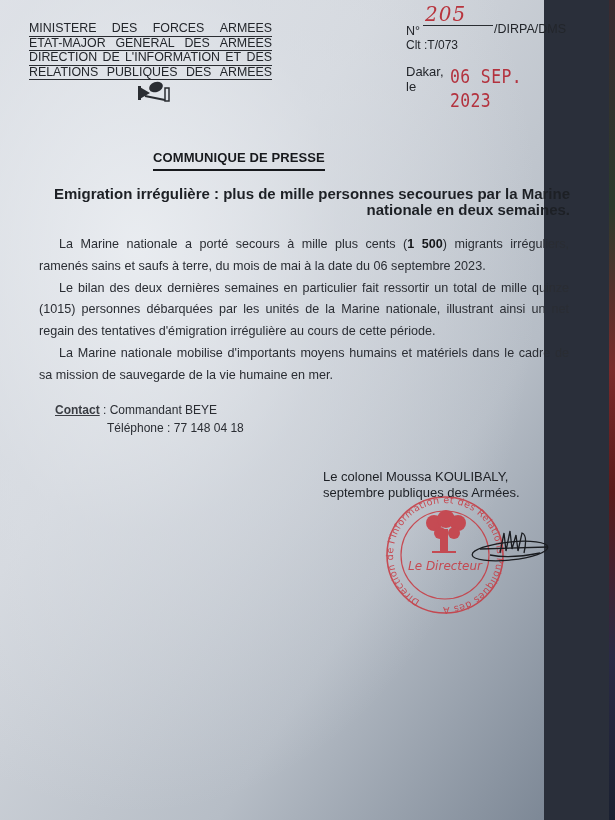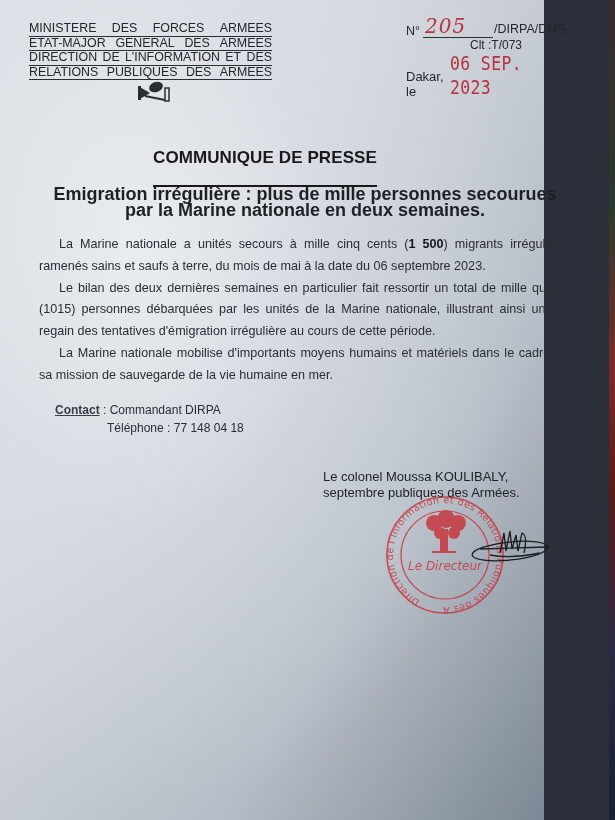--- a/index.html
+++ b/index.html
@@ -35,45 +35,45 @@
     }
     .logo {
       left: 137px; top: 80px; width: 35px; height: 22px;
     }
 
     
     .hdr-right { left: 406px; top: 18px; width: 180px; font-size: 12.5px; color: #23262b; }
     .ref-row { display: flex; align-items: flex-end; height: 20px; }
     .num-box {
       display: inline-block; width: 70px; border-bottom: 1px solid #2a2d32;
-      position: relative; height: 18px; margin: 0 1px 0 3px;
+      position: relative; height: 18px; margin: 0 1px 12px 3px;
     }
     .num-hand {
       position: absolute; left: 2px; top: -6px;
       font-family: "DejaVu Serif", serif; font-size: 20px; color: #b8343d;
       font-style: italic; letter-spacing: 1px;
     }
     .ref-suffix { padding-bottom: 2px; }
-    .clt { margin-top: 0px; font-size: 12px; text-align: center; }
-    .date-row { left: 406px; top: 51px; display: flex; align-items: flex-end; font-size: 13px; color: #23262b; }
+    .clt { margin-top: 0px; font-size: 12px; }
+    .date-row { left: 406px; top: 64px; display: flex; align-items: flex-start; font-size: 13px; color: #23262b; }
     .date-stamp {
       font-family: "DejaVu Sans Mono", monospace; font-size: 20px;
       color: #b3323e; margin-left: 6px; letter-spacing: 0.5px;
       transform: scaleX(0.82); transform-origin: left center; display: inline-block;
     }
 
     
     .title {
-      left: 153px; top: 147px; font-size: 17px; font-weight: bold;
+      left: 153px; top: 147px; font-size: 13px; font-weight: bold;
       color: #17191d; letter-spacing: 0.1px;
-      border-bottom: 2px solid #17191d; line-height: 22px; padding-bottom: 16px;
+      border-bottom: 2px solid #17191d; line-height: 22px; padding-bottom: 0;
     }
     .subtitle {
-      left: 40px; top: 186px; width: 530px; text-align: center;
-      font-size: 18px; font-weight: bold; line-height: 16px; color: #1d2025;
+      left: 40px; top: 186px; width: 530px; text-align: right;
+      font-size: 15px; font-weight: bold; line-height: 16px; color: #1d2025;
     }
 
     
     .body {
       left: 39px; top: 234px; width: 530px;
       font-size: 12.6px; line-height: 21.8px; color: #2a2d33;
       text-align: justify;
     }
     .body p { text-indent: 20px; }
     .body b { color: #15171a; }
@@ -146,28 +146,28 @@
 
   <div class="abs date-row">
     <span>Dakar, le</span>
     <span class="date-stamp">06 SEP. 2023</span>
   </div>
 
   <div class="abs title">COMMUNIQUE DE PRESSE</div>
   <div class="abs subtitle">Emigration irrégulière : plus de mille personnes secourues par la Marine nationale en deux semaines.</div>
 
   <div class="abs body">
-    <p><span>La Marine nationale a unités secours à mille cinq cents (</span><b>1 500</b><span>) migrants irréguliers, ramenés sains et saufs à terre, du mois de mai à la date du 06 septembre 2023.</span></p>
+    <p><span>La Marine nationale a porté secours à mille plus cents (</span><b>1 500</b><span>) migrants irréguliers, ramenés sains et saufs à terre, du mois de mai à la date du 06 septembre 2023.</span></p>
     <p>Le bilan des deux dernières semaines en particulier fait ressortir un total de mille quinze (1015) personnes débarquées par les unités de la Marine nationale, illustrant ainsi un net regain des tentatives d'émigration irrégulière au cours de cette période.</p>
     <p>La Marine nationale mobilise d'importants moyens humains et matériels dans le cadre de sa mission de sauvegarde de la vie humaine en mer.</p>
   </div>
 
   <div class="abs contact">
     <div>
-      <span class="lbl">Contact</span><span> : </span><span>Commandant DIRPA</span>
+      <span class="lbl">Contact</span><span> : </span><span>Commandant BEYE</span>
     </div>
     <div class="tel">Téléphone : 77 148 04 18</div>
   </div>
 
   <div class="abs seal">
     <svg width="150" height="120" viewBox="0 0 150 120">
       <defs>
         <path id="ringPath" d="M 75,112 A 52,52 0 1,1 75.1,112"></path>
       </defs>
       <g opacity="0.85">

